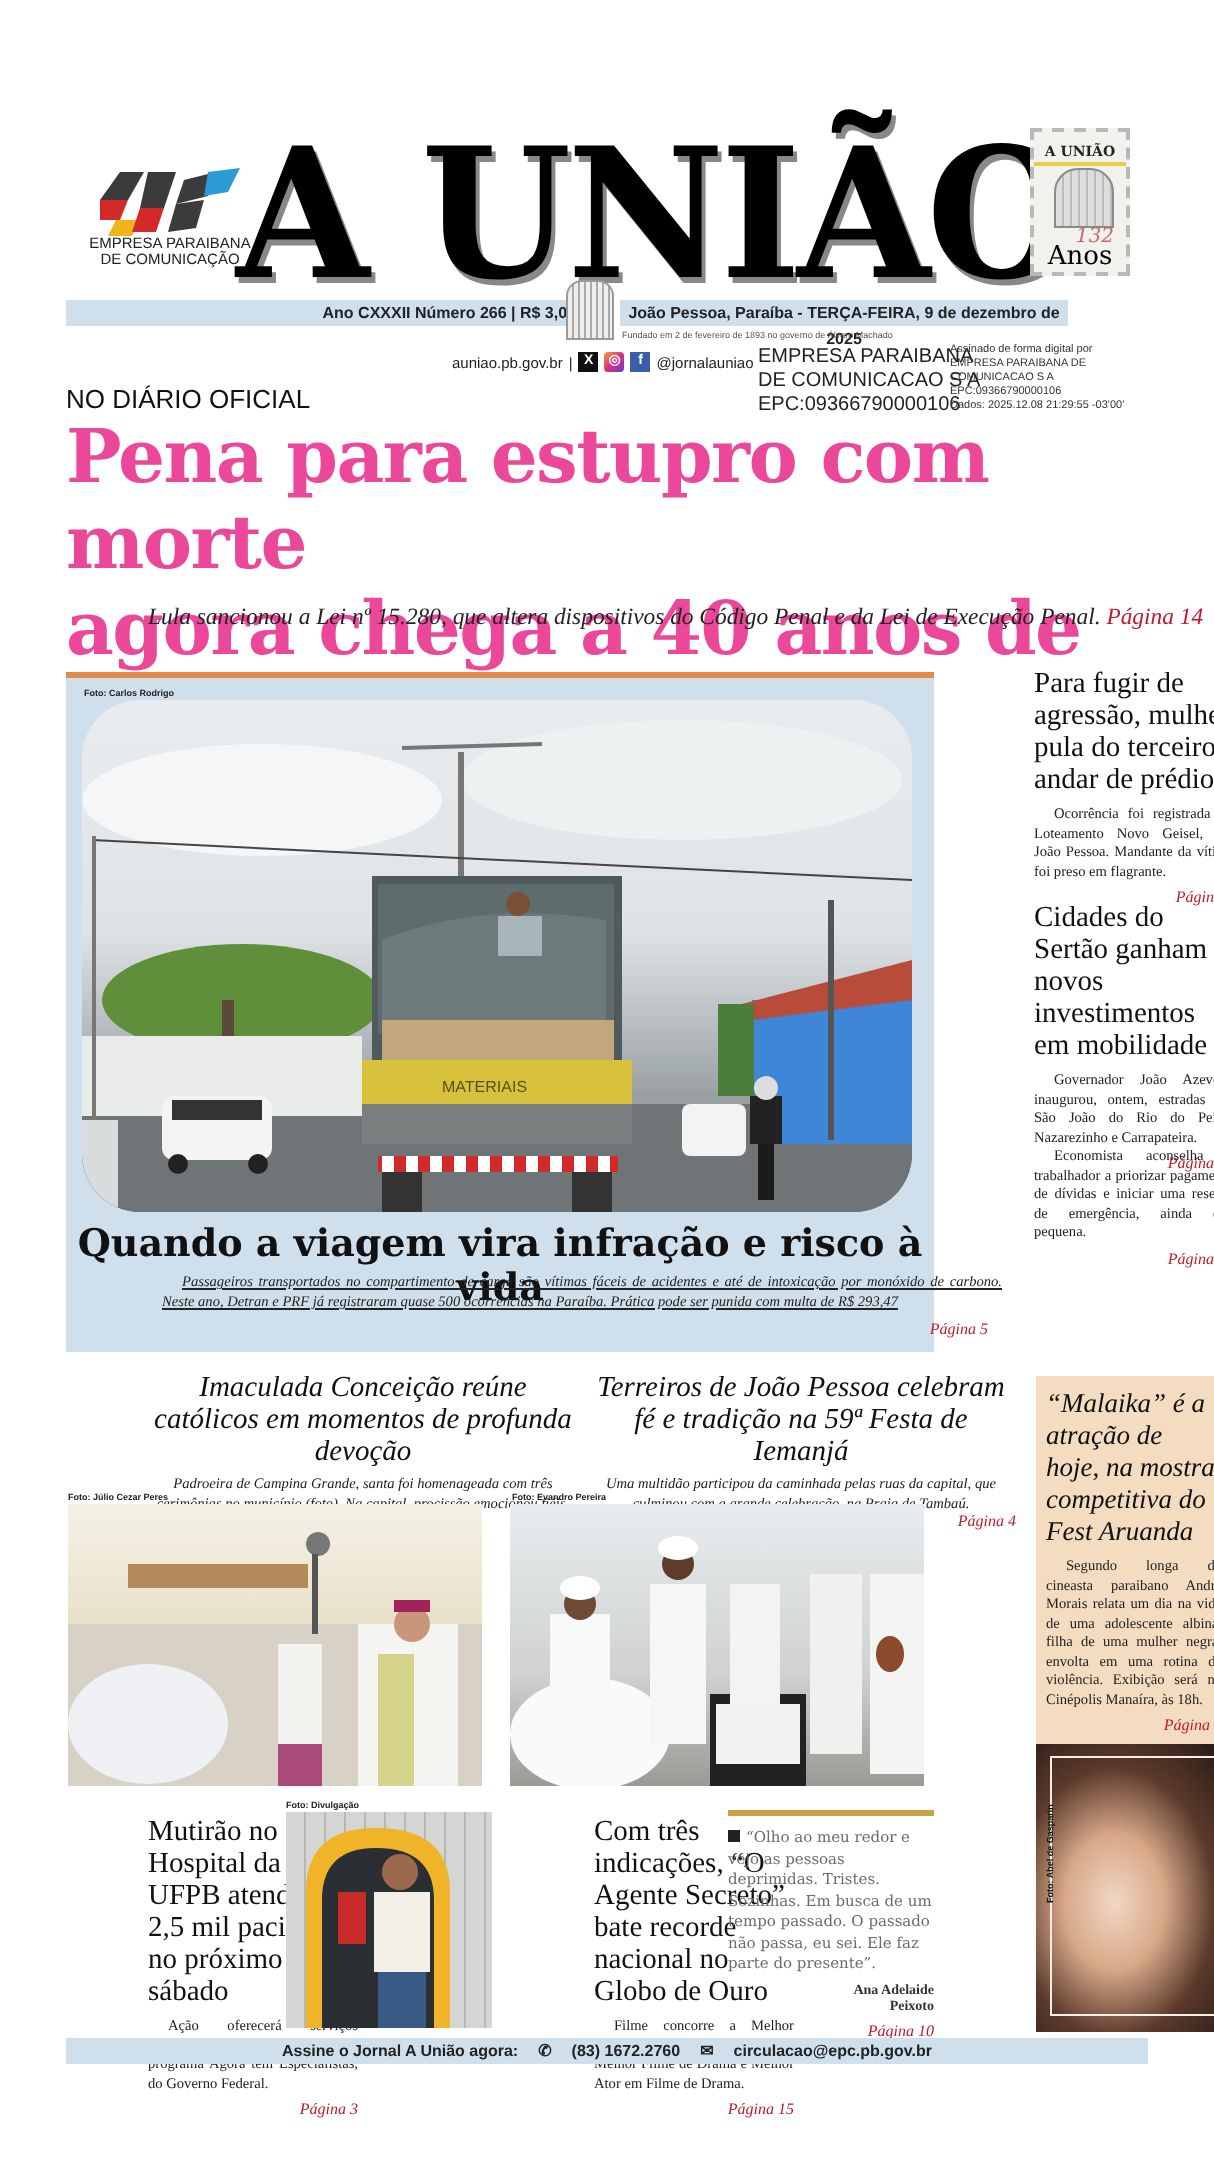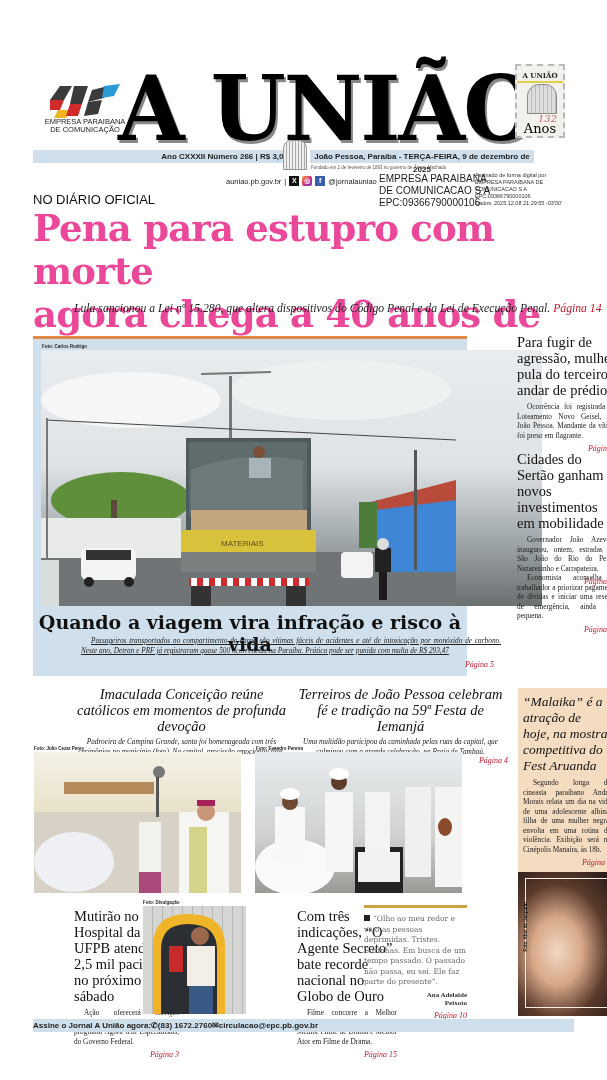--- a/index.html
+++ b/index.html
@@ -32,21 +32,21 @@
   #sig-small { left: 475px; top: 172px; font-size: 5.5px; line-height: 7px; color: #333; }
 
   #kicker { left: 33px; top: 192px; font-size: 13px; color: #111; letter-spacing: 0; }
   #headline { left: 33px; top: 207px; width: 550px; font-size: 37px; font-weight: bold; line-height: 43px; color: #ec4899; font-family: "DejaVu Serif", serif; letter-spacing: -0.8px; }
   #deck { left: 33px; top: 302px; width: 560px; font-size: 11.7px; font-style: italic; color: #222; }
   .page-ref { color: #c0182b; font-style: italic; }
 
   
   #main-box { left: 33px; top: 336px; width: 434px; height: 340px; background: #cfe0ec; border-top: 3px solid #e28a4a; }
   #main-credit { left: 42px; top: 344px; font-size: 4.5px; font-weight: bold; color: #222; }
-  #main-photo { left: 41px; top: 350px; width: 501px; height: 256px; overflow: hidden; background: linear-gradient(#e9ecef 0%, #dfe3e6 45%, #a9b0b3 70%, #6a6f70 100%); }
+  #main-photo { left: 41px; top: 350px; width: 415px; height: 256px; overflow: hidden; background: linear-gradient(#e9ecef 0%, #dfe3e6 45%, #a9b0b3 70%, #6a6f70 100%); border-radius: 29px; }
   #main-caption-title { left: 33px; top: 611px; width: 434px; text-align: center; font-size: 19px; font-weight: bold; color: #111; font-family: "DejaVu Serif", serif; }
   #main-caption-text { left: 40px; top: 636px; width: 420px; font-size: 7.3px; font-style: italic; line-height: 10px; color: #222; text-indent: 10px; text-align: justify; text-decoration: underline; }
   #main-caption-page { left: 33px; top: 660px; width: 420px; text-align: right; font-size: 8px; }
 
   
   .brief-title { font-size: 14.5px; line-height: 16px; color: #111; }
   .brief-text { font-size: 7.3px; line-height: 9.5px; color: #222; text-indent: 10px; text-align: justify; margin-top: 4px; }
   .brief-page { font-size: 8px; text-align: right; margin-top: 4px; }
   .brief { width: 100px; }
 
@@ -57,21 +57,21 @@
   .photo-credit { font-size: 4.5px; font-weight: bold; color: #222; }
 
   #aruanda { left: 477px; top: 688px; width: 98px; height: 328px; background: #f4dcc0; }
   #aruanda-inner { position: absolute; left: 5px; top: 6px; width: 88px; }
   #aruanda-photo { position: absolute; left: 0; top: 184px; width: 98px; height: 144px; background: radial-gradient(ellipse at 40% 55%, #f1d8c4 0%, #d8a888 30%, #5b3a2c 60%, #1e1412 100%); }
   #aruanda-frame { position: absolute; left: 7px; top: 190px; width: 84px; height: 130px; border: 1px solid #f5efe6; }
 
   #quote-box { left: 364px; top: 905px; width: 103px; }
   #quote-bar { height: 3px; background: #c9a248; width: 100%; }
 
-  #footer-bar { left: 33px; top: 1019px; width: 541px; height: 13px; background: #cfe0ec; font-size: 8px; font-weight: bold; line-height: 13px; color: #222; display: flex; justify-content: flex-start; }
+  #footer-bar { left: 33px; top: 1019px; width: 541px; height: 13px; background: #cfe0ec; font-size: 8px; font-weight: bold; line-height: 13px; color: #222; display: flex; justify-content: center; gap: 10px; }
 </style>
 </head>
 <body>
 
 <div class="abs" id="logo-epc">
   <svg width="80" height="40" viewBox="0 0 80 40">
     <path d="M6 20 L16 6 L28 6 L20 20 Z" fill="#3b3b3b"></path>
     <path d="M6 20 L20 20 L16 30 L6 30 Z" fill="#d22a2a"></path>
     <path d="M14 30 L26 30 L22 38 L10 38 Z" fill="#f0b41c"></path>
     <path d="M30 6 L44 6 L38 24 L26 24 Z" fill="#3b3b3b"></path>

